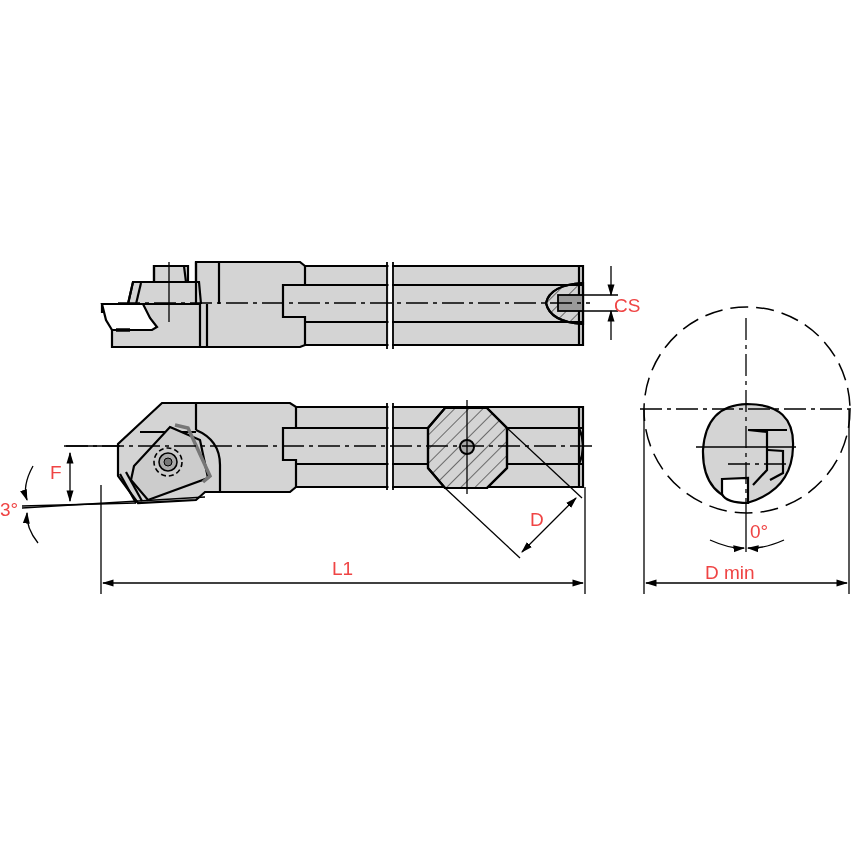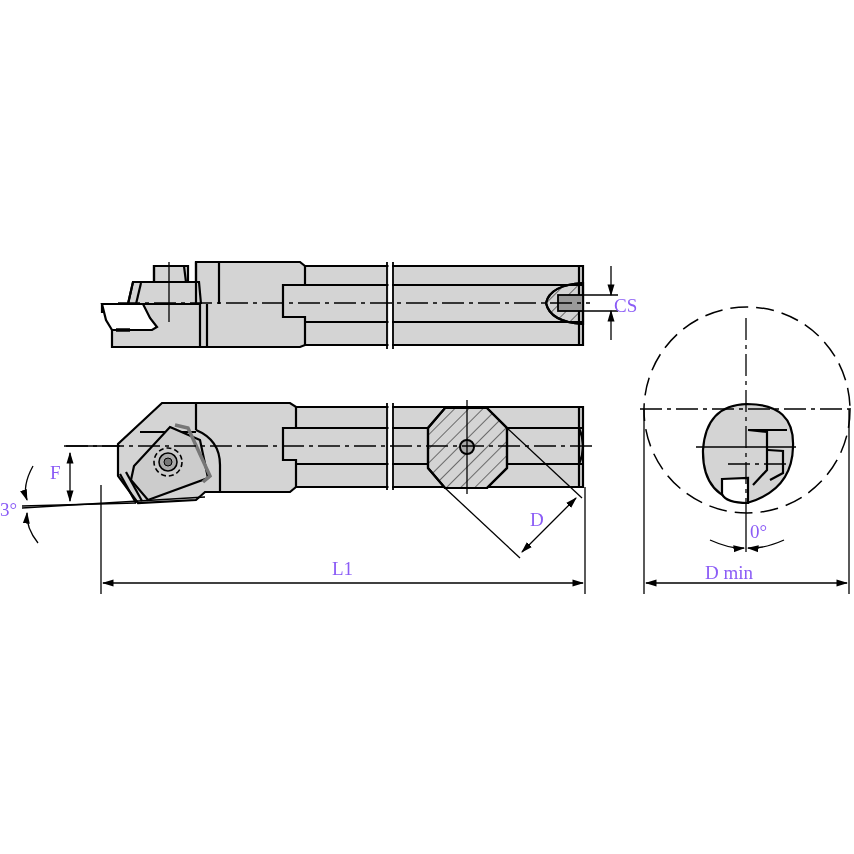--- a/index.html
+++ b/index.html
@@ -1,18 +1,18 @@
 <!DOCTYPE html>
 <html><head>
 <meta charset="utf-8">
 <style>
   html, body { margin: 0; padding: 0; background: #ffffff; }
   body { width: 854px; height: 854px; overflow: hidden; position: relative; font-family: "Liberation Sans", sans-serif; }
   svg { position: absolute; left: 0; top: 0; }
-  .lbl { position: absolute; font-family: Liberation Serif, serif; font-size: 19px; color: #8b5cf6; line-height: 1; white-space: nowrap; }
+  .lbl { position: absolute; font-family: Liberation Sans, sans-serif; font-size: 19px; color: #ef4444; line-height: 1; white-space: nowrap; }
   .body-fill { fill: #d4d4d4; stroke: #000; stroke-width: 2.2; }
   .ln { stroke: #000; stroke-width: 2.2; fill: none; }
   .thin { stroke: #000; stroke-width: 1.3; fill: none; }
   .cl { stroke: #000; stroke-width: 1.3; fill: none; stroke-dasharray: 22 5 4 5; }
   .dash { stroke: #000; stroke-width: 1.5; fill: none; stroke-dasharray: 18 8; }
 </style>
 </head>
 <body>
 
 <svg width="854" height="854" viewBox="0 0 854 854">

